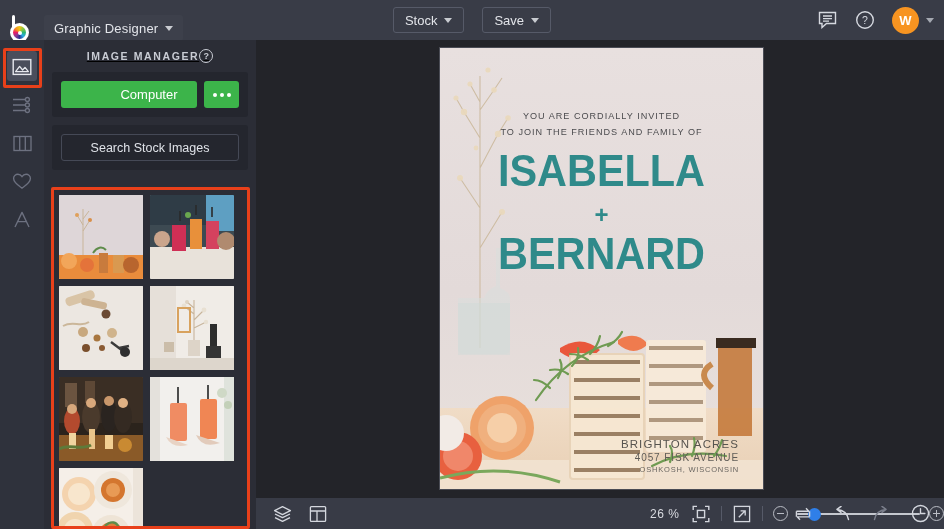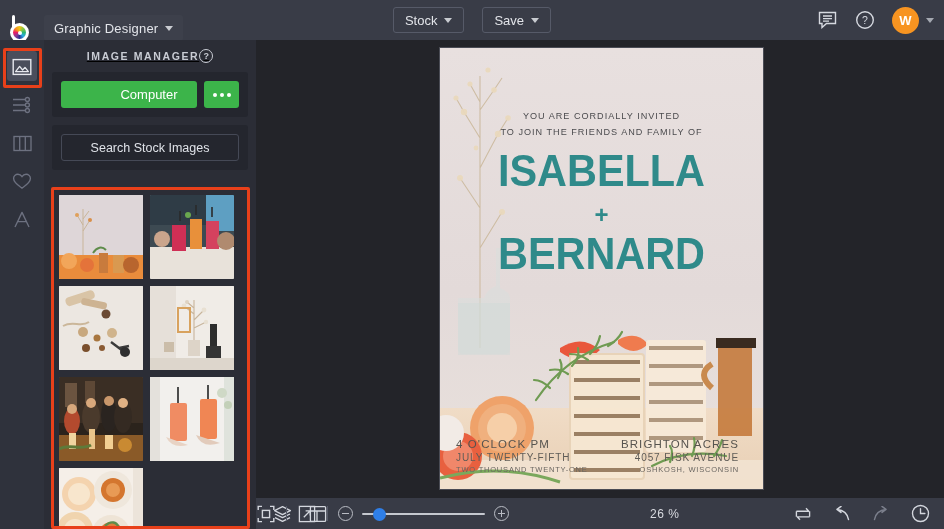--- a/index.html
+++ b/index.html
@@ -198,21 +198,21 @@
 
   
   #bottombar {
     position:absolute; left:256px; top:498px; width:688px; height:31px;
     background:#383b46;
     display:flex; align-items:center;
   }
   #bb-left { display:flex; align-items:center; gap:16px; padding-left:16px; }
   #bb-center {
     position:absolute; left:0; right:0; display:flex; align-items:center;
-    justify-content:flex-start; gap:0px; pointer-events:none;
+    justify-content:flex-end; gap:0px; pointer-events:none;
   }
   #bb-center > * { pointer-events:auto; }
   .bb-icon { width:20px;height:20px;display:flex;align-items:center;justify-content:center;cursor:pointer; }
   .vsep { width:1px; height:15px; background:#565a68; margin:0 10px; }
   .zoom-circle {
     width:15px;height:15px;border-radius:50%;border:1.3px solid #b9bcc4;
     display:flex;align-items:center;justify-content:center;cursor:pointer;
     position:relative;
   }
   .zoom-circle .h { position:absolute; width:7px;height:1.4px;background:#b9bcc4; }
@@ -574,25 +574,20 @@
         </g>
         <path d="M0 430q60-16 120 4" stroke="#7aa85c" stroke-width="3" fill="none"></path>
       </svg>
 
       <div class="doc-text" id="inv-line2">TO JOIN THE FRIENDS AND FAMILY OF</div>
       <div class="doc-text" id="inv-line1">YOU ARE CORDIALLY INVITED</div>
       <div class="doc-text" id="inv-name1">ISABELLA</div>
       <div class="doc-text" id="inv-plus">+</div>
       <div class="doc-text" id="inv-name2">BERNARD</div>
 
-      <div class="foot-block" id="foot-left">
-        <div class="foot-l1">4 O'CLOCK PM</div>
-        <div class="foot-l2">JULY TWENTY-FIFTH</div>
-        <div class="foot-l3">TWO THOUSAND TWENTY-ONE</div>
-      </div>
 
       <div class="foot-block" id="foot-right">
         <div class="foot-l1">BRIGHTON ACRES</div>
         <div class="foot-l2">4057 FISK AVENUE</div>
         <div class="foot-l3">OSHKOSH, WISCONSIN</div>
       </div>
 
     </div>
   </div>
 

